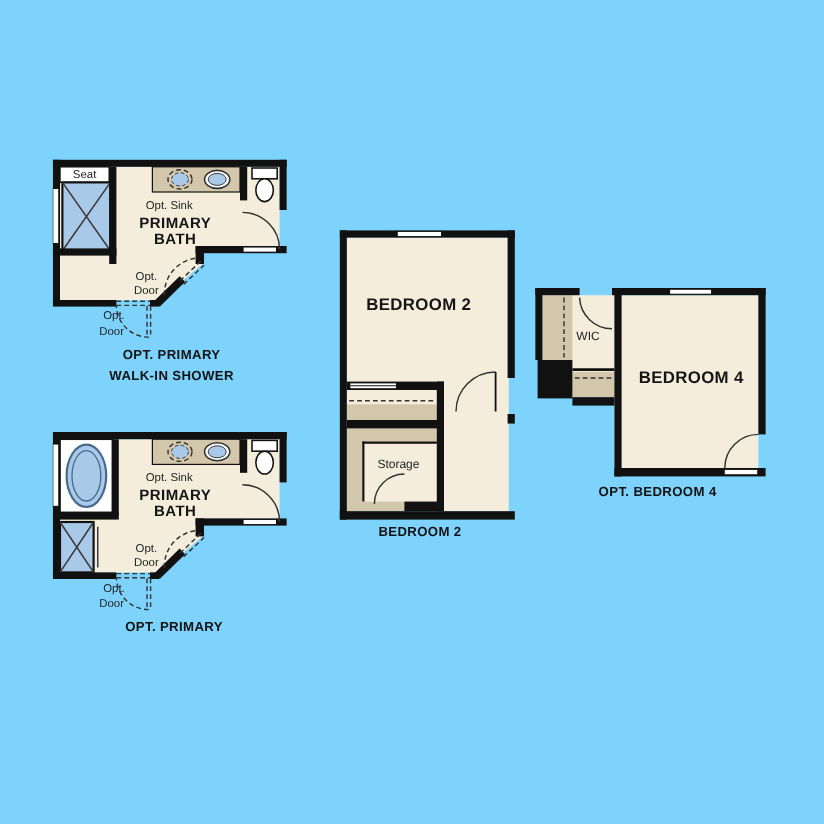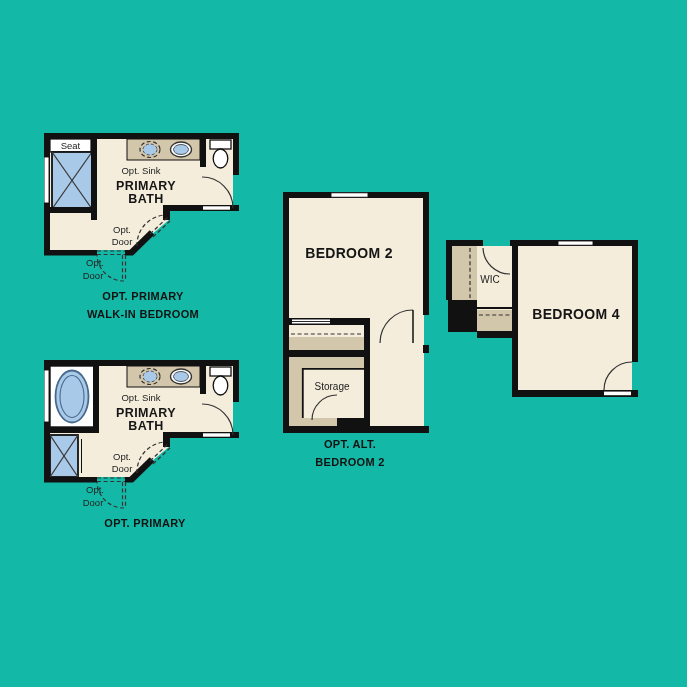--- a/index.html
+++ b/index.html
@@ -1,16 +1,16 @@
 <!DOCTYPE html>
 <html><head>
 <meta charset="utf-8">
 <style>
   html,body{margin:0;padding:0;background:#ffffff;}
-  .canvas{position:relative;width:687px;height:687px;background:#14b8a6;overflow:hidden;
+  .canvas{position:relative;width:687px;height:687px;background:#7dd3fc;overflow:hidden;
           font-family:"Liberation Sans",sans-serif;}
   .plan{position:absolute;}
   .caption{position:absolute;text-align:center;font-weight:bold;font-size:11px;
            line-height:17.5px;color:#121212;letter-spacing:0.3px;white-space:nowrap;}
   
   .t-small{font-family:"Liberation Sans",sans-serif;font-size:9.5px;fill:#222;}
   .t-room{font-family:"Liberation Sans",sans-serif;font-size:12.5px;font-weight:bold;fill:#151515;letter-spacing:0.4px;}
   .t-bed{font-family:"Liberation Sans",sans-serif;font-size:14px;font-weight:bold;fill:#151515;letter-spacing:0.3px;}
   .wall{fill:#111111;}
   .floor{fill:#f4eddc;}
@@ -89,21 +89,21 @@
     <text class="t-small" x="97" y="41" text-anchor="middle">Opt. Sink</text>
     <text class="t-room" x="102" y="57" text-anchor="middle">PRIMARY</text>
     <text class="t-room" x="102" y="70" text-anchor="middle">BATH</text>
     <text class="t-small" x="78" y="100" text-anchor="middle">Opt.</text>
     <text class="t-small" x="78" y="112" text-anchor="middle">Door</text>
     <text class="t-small" x="51" y="133" text-anchor="middle">Opt.</text>
     <text class="t-small" x="49" y="146" text-anchor="middle">Door</text>
   </svg>
   <div class="caption" style="left:33px;top:288px;width:220px;">
     <div>OPT. PRIMARY</div>
-    <div>WALK-IN BEDROOM</div>
+    <div>WALK-IN SHOWER</div>
   </div>
 
   <svg class="plan" style="left:44px;top:360px;" width="195" height="155" viewBox="0 0 195 155">
     <polygon class="floor" points="6,6 189,6 189,72 126,72 126,86 89,117 6,117"></polygon>
     <rect class="tan thin" x="83" y="6" width="73" height="21"></rect>
     <g>
       <ellipse cx="106" cy="16.5" rx="10" ry="8" fill="none" stroke="#333" stroke-width="1.2" stroke-dasharray="4,2.5"></ellipse>
       <ellipse cx="106" cy="16.5" rx="7" ry="5.5" class="blue" stroke="#333" stroke-width="0.8" stroke-dasharray="3,2"></ellipse>
     </g>
     <g>
@@ -197,21 +197,20 @@
     <g>
       <path class="arc" d="M 97 154 A 33 33 0 0 1 130 121"></path>
       <line x1="130" y1="121" x2="130" y2="154" stroke="#111" stroke-width="1.5"></line>
     </g>
     <path class="arc" d="M 29 231 A 25 25 0 0 1 54 206"></path>
 
     <text class="t-bed" x="66" y="69" text-anchor="middle">BEDROOM 2</text>
     <text class="t-small" x="49" y="201" text-anchor="middle" style="font-size:10px">Storage</text>
   </svg>
   <div class="caption" style="left:272px;top:436px;width:156px;">
-    <div>OPT. ALT.</div>
     <div>BEDROOM 2</div>
   </div>
 
   <svg class="plan" style="left:446px;top:238px;" width="194" height="162" viewBox="0 0 194 162">
     <rect class="floor" x="6" y="8" width="60" height="85"></rect>
     <rect class="floor" x="66" y="8" width="120" height="144"></rect>
 
     <rect class="tan" x="6" y="8" width="25" height="54"></rect>
     <line class="dash" x1="24" y1="10" x2="24" y2="60"></line>
     <line x1="31" y1="70" x2="66" y2="70" stroke="#111" stroke-width="2.2"></line>
@@ -231,14 +230,17 @@
     </g>
 
     <rect x="112" y="3" width="35" height="4.2" fill="#ffffff" stroke="#111" stroke-width="0.9"></rect>
 
     <path class="arc" d="M 37 10 A 27 27 0 0 0 64 36"></path>
     <path class="arc" d="M 158 152 A 28 28 0 0 1 186 124"></path>
 
     <text class="t-small" x="44" y="45" text-anchor="middle" style="font-size:10px">WIC</text>
     <text class="t-bed" x="130" y="81" text-anchor="middle">BEDROOM 4</text>
   </svg>
+  <div class="caption" style="left:448px;top:402px;width:200px;">
+    <div>OPT. BEDROOM 4</div>
+  </div>
 
 </div>
 
 </body></html>

